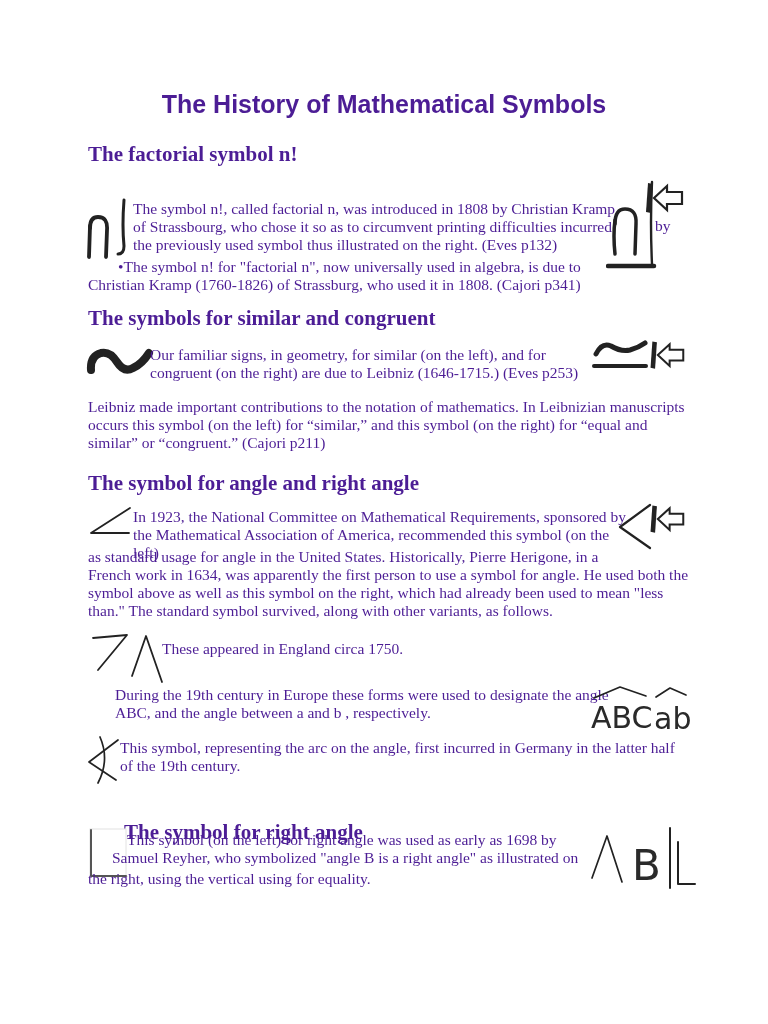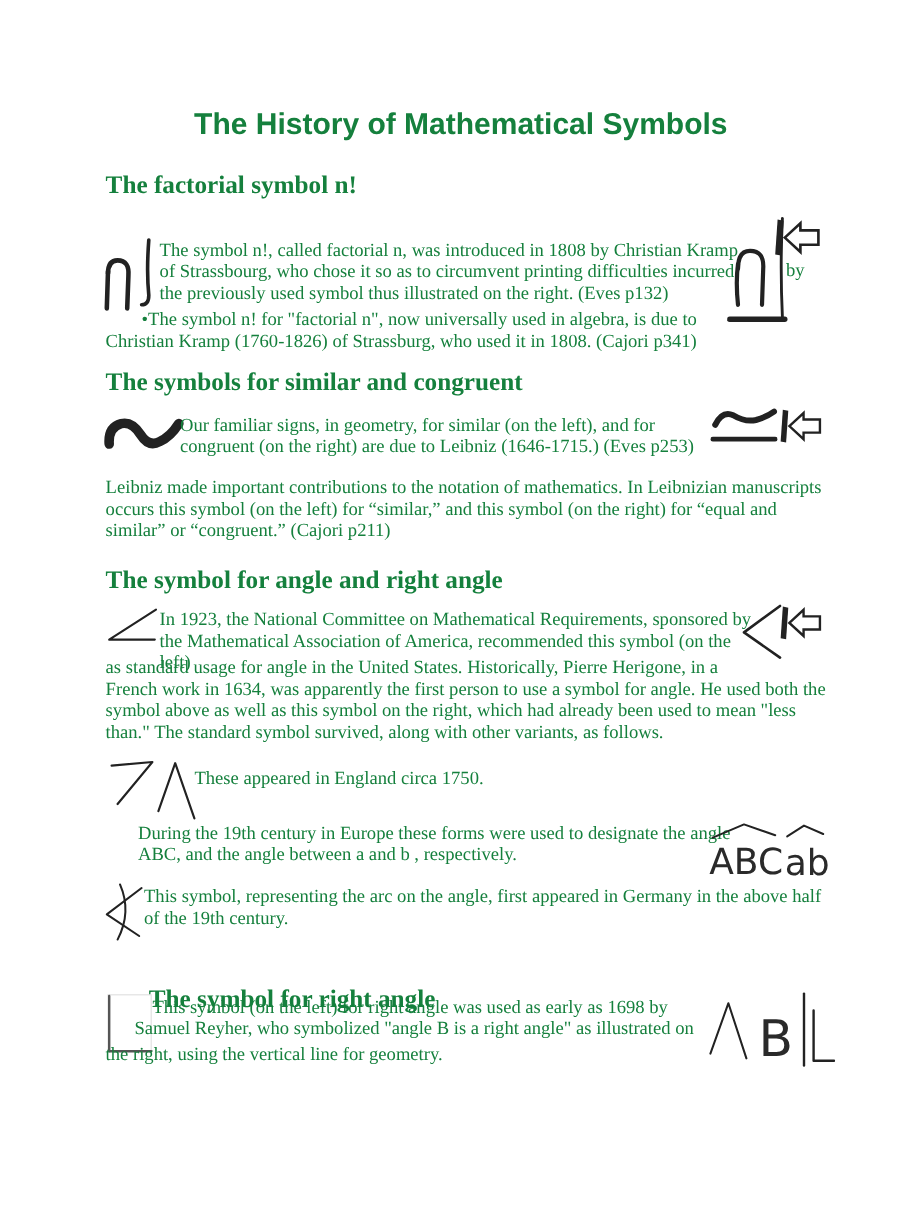--- a/index.html
+++ b/index.html
@@ -1,20 +1,20 @@
 <!DOCTYPE html>
 <html><head>
 <meta charset="utf-8">
 <style>
   html,body{margin:0;padding:0;background:#ffffff;}
   #page{
     position:relative;
     width:768px;height:1024px;
     background:#ffffff;
-    color:#15803d;
+    color:#4c1d95;
     font-family:"Liberation Serif", serif;
     overflow:hidden;
   }
   .abs{position:absolute;}
   .doc-title{
     left:0;right:0;top:90px;
     text-align:center;
     font-family:"Liberation Sans", sans-serif;
     font-weight:bold;
     font-size:25px;
@@ -132,34 +132,34 @@
     <path class="ink" style="stroke-width:1.7" d="M68,15 L82,6 L98,13"></path>
     <text x="3" y="46" font-family="DejaVu Sans, sans-serif" font-size="30" fill="#2a2a2a">ABC</text>
     <text x="66" y="47" font-family="DejaVu Sans, sans-serif" font-size="30" fill="#2a2a2a">ab</text>
   </svg>
 
   <svg class="abs" style="left:84px;top:736px;" width="38" height="48" viewBox="0 0 38 48">
     <path class="ink" style="stroke-width:1.7" d="M34,4 L5,26 L32,44"></path>
     <path class="ink" style="stroke-width:1.7" d="M16,1 Q26,24 14,47"></path>
   </svg>
 
-  <div class="abs body-text" style="left:120px;top:739px;width:580px;">This symbol, representing the arc on the angle, first appeared in Germany in the above half
+  <div class="abs body-text" style="left:120px;top:739px;width:580px;">This symbol, representing the arc on the angle, first incurred in Germany in the latter half
 of the 19th century.</div>
 
   <div class="abs section-heading" style="left:124px;top:784px;margin-top:36px;">The symbol for right angle</div>
 
   <svg class="abs" style="left:86px;top:824px;" width="44" height="58" viewBox="0 0 44 58">
     <rect x="4" y="5" width="36" height="47" fill="none" stroke="#e2e2e2" stroke-width="1"></rect>
     <path class="ink" style="stroke-width:2;stroke:#555" d="M5,6 L5,52 L40,52"></path>
   </svg>
 
   <div class="abs body-text small-indent" style="left:112px;top:831px;width:520px;">This symbol (on the left) for right angle was used as early as 1698 by
 Samuel Reyher, who symbolized "angle B is a right angle" as illustrated on</div>
 
-  <div class="abs body-text" style="left:88px;top:870px;width:520px;">the right, using the vertical line for geometry.</div>
+  <div class="abs body-text" style="left:88px;top:870px;width:520px;">the right, using the vertical using for equality.</div>
 
   <svg class="abs" style="left:588px;top:826px;" width="108" height="64" viewBox="0 0 108 64">
     <path class="ink" style="stroke-width:1.7" d="M4,52 L19,10 L34,56"></path>
     <text x="44" y="54" font-family="DejaVu Sans, sans-serif" font-size="42" fill="#2a2a2a">B</text>
     <path class="ink" style="stroke-width:2" d="M82,2 L82,62"></path>
     <path class="ink" style="stroke-width:2" d="M90,16 L90,58 L107,58"></path>
   </svg>
 
 </div>
 

